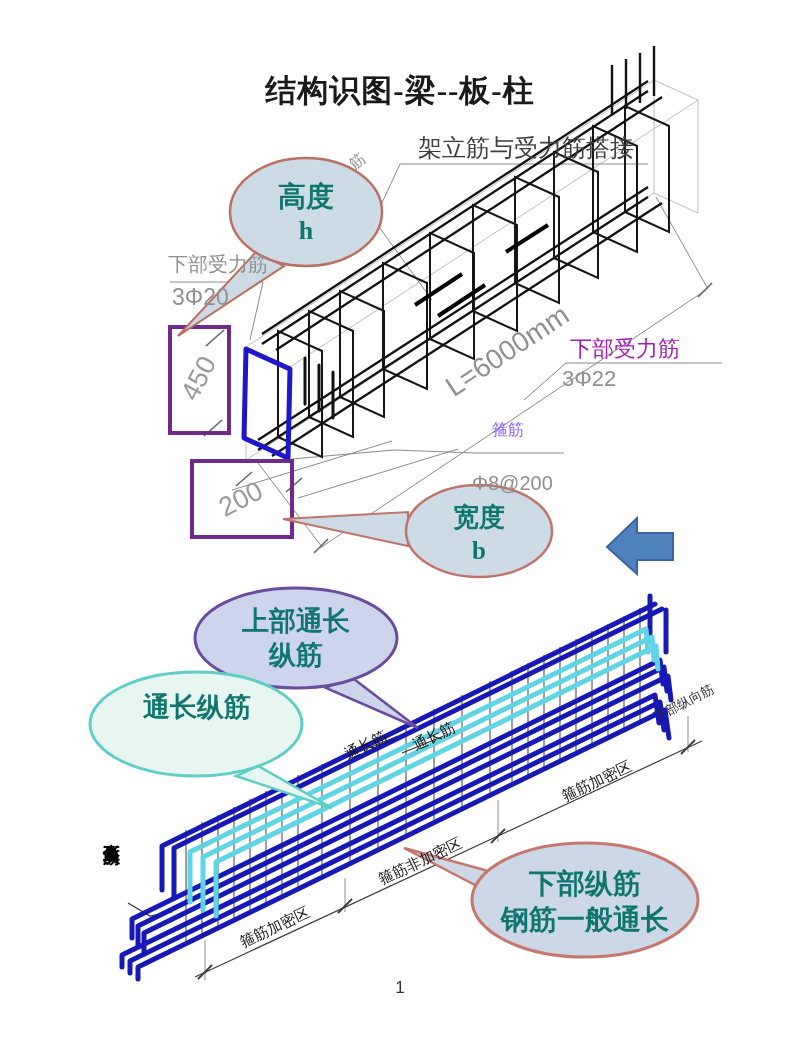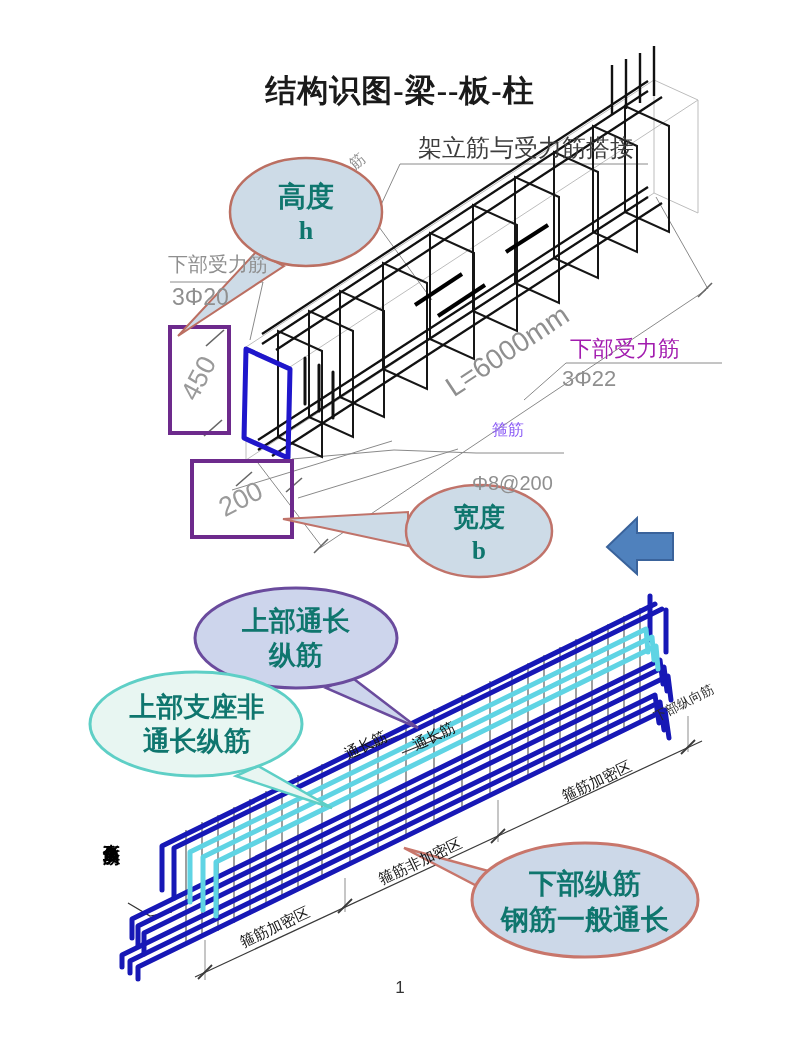--- a/index.html
+++ b/index.html
@@ -231,21 +231,20 @@
     <div style="font-size:26px;">宽度</div>
     <div style="font-size:25px;font-family:'Liberation Serif','DejaVu Serif',serif;">b</div>
   </div>
 
   <div class="abs bubble-text" style="left:196px;top:604px;width:200px;text-align:center;">
     <div style="font-size:27px;">上部通长</div>
     <div style="font-size:27px;">纵筋</div>
   </div>
 
   <div class="abs bubble-text" style="left:92px;top:690px;width:210px;">
-    <div style="font-size:27px;">上部支座非</div>
     <div style="font-size:27px;">通长纵筋</div>
   </div>
 
   <div class="abs bubble-text" style="left:472px;top:866px;width:226px;line-height:36px;">
     <div style="font-size:28px;">下部纵筋</div>
     <div style="font-size:28px;">钢筋一般通长</div>
   </div>
 
   <div class="abs rot" style="left:330px;top:736px;width:72px;text-align:center;font-size:15px;color:#141414;transform:rotate(-26deg);">通长筋</div>
   <div class="abs rot" style="left:398px;top:727px;width:72px;text-align:center;font-size:15px;color:#141414;transform:rotate(-26deg);">通长筋</div>

